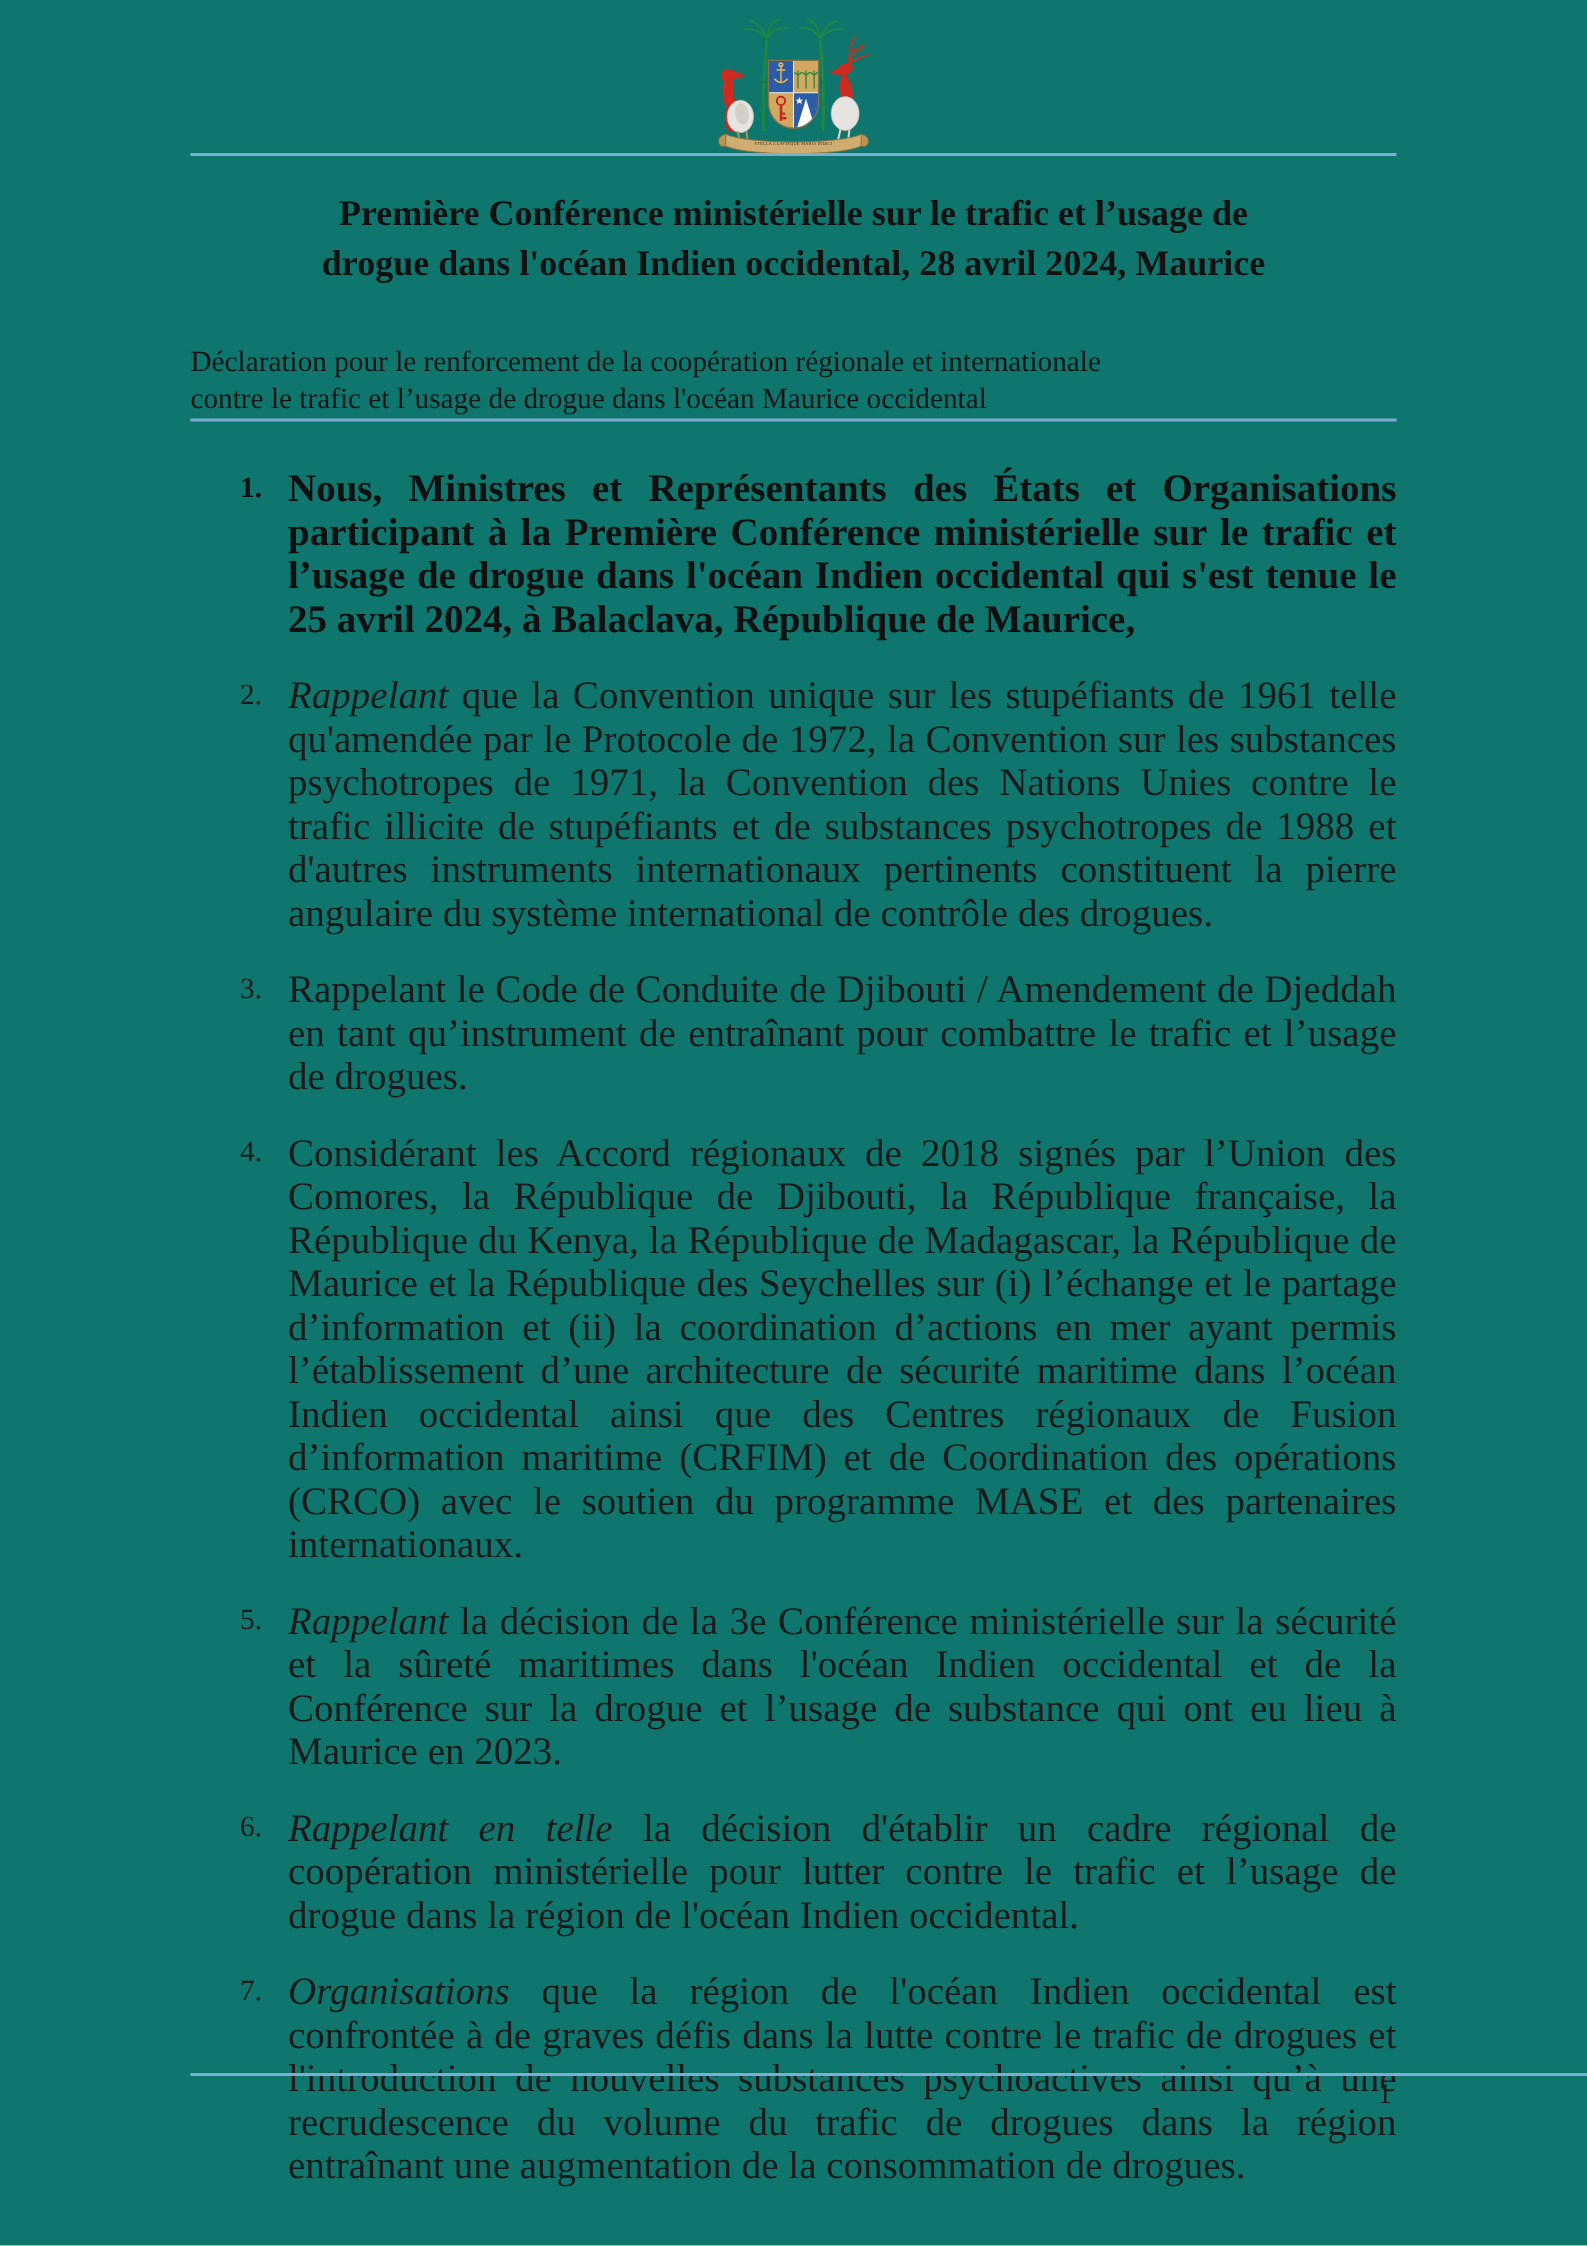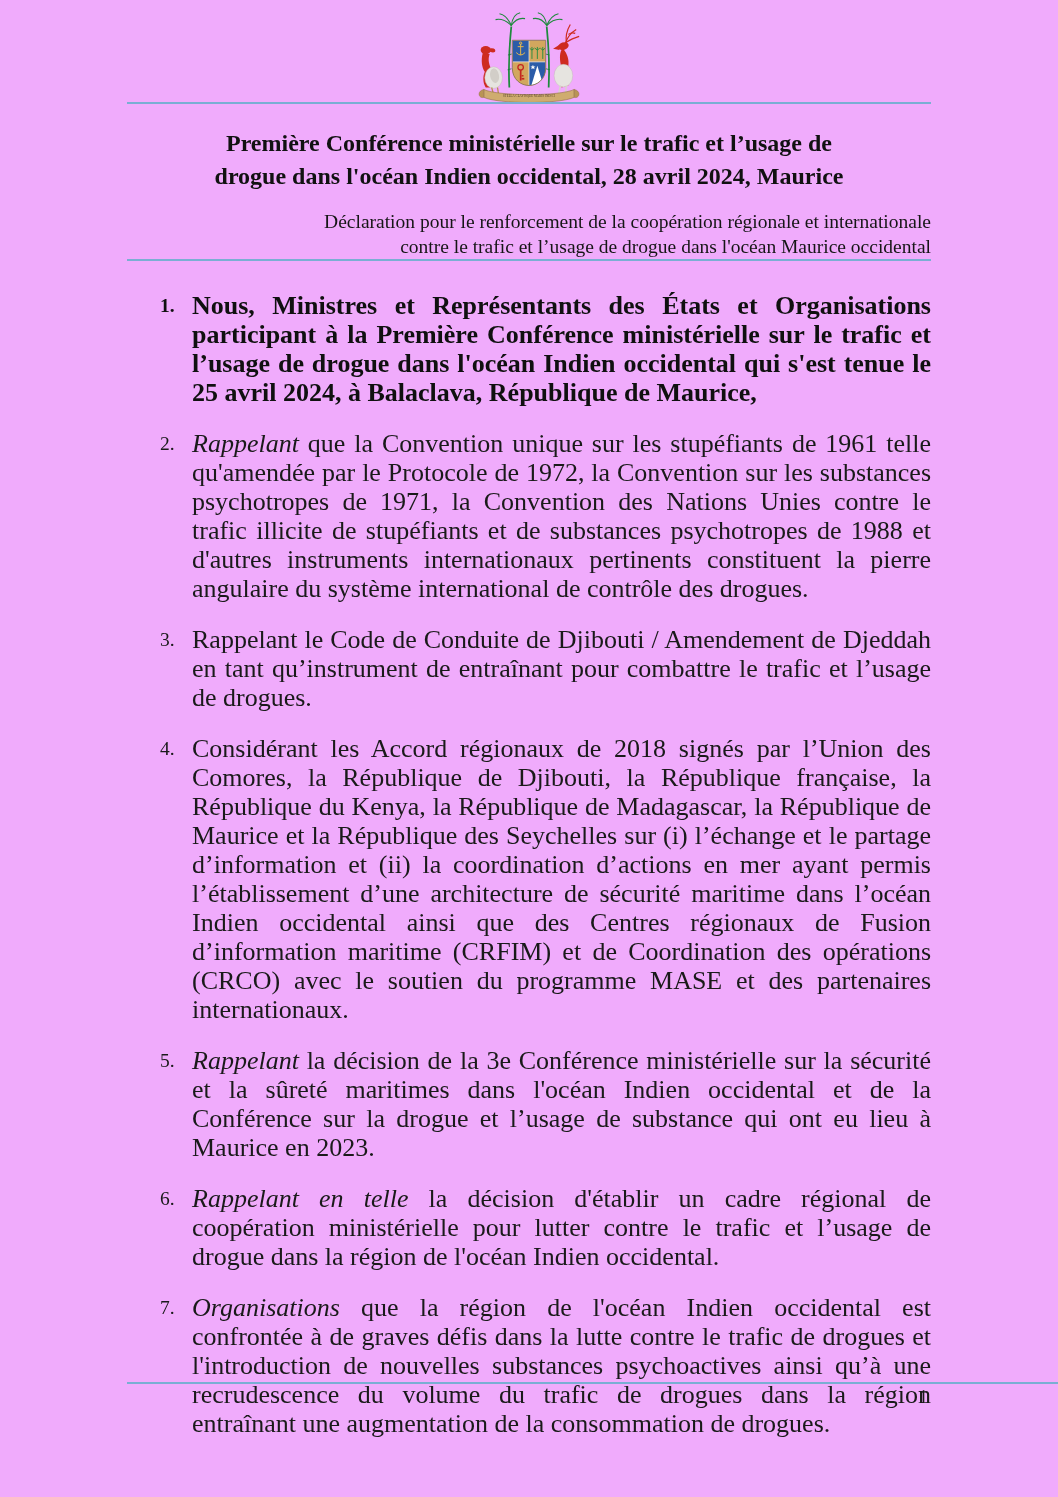--- a/index.html
+++ b/index.html
@@ -1,37 +1,37 @@
 <!DOCTYPE html>
 <html lang="fr"><head>
 <meta charset="utf-8">
 <style>
   html,body{margin:0;padding:0;background:#ffffff;}
   .page{
     position:relative;
     width:1058px;height:1497px;
-    background:#f0abfc;
+    background:#0f766e;
     font-family:"Liberation Serif","DejaVu Serif",serif;
     color:#1a1a1a;
     overflow:hidden;
   }
   .content{position:absolute;left:127px;top:0;width:804px;}
   .coa{display:block;margin:10px auto 0 auto;width:118px;height:92px;}
   hr.rule{border:none;border-top:2px solid #7AAED3;margin:0;width:100%;height:0;}
   .rule-top{margin-top:33px;}
   .rule-sub{margin-top:3px;}
   h1.doc-title{
     margin:23px 0 0 0;
     font-size:24px;line-height:33px;
     font-weight:bold;text-align:center;color:#111;
   }
   .doc-subtitle{
-    margin:16px 0 0 0;
+    margin:36px 0 0 0;
     font-size:19.5px;line-height:25px;
-    text-align:right;color:#161616;
+    text-align:left;color:#161616;
   }
   .paras{margin-top:30px;}
   .para{display:flex;margin-top:22px;}
   .para:first-child{margin-top:0;}
   .para-num{
     flex:0 0 32px;margin-left:33px;
     font-size:19.5px;line-height:29px;
   }
   .para-text{
     flex:1;

